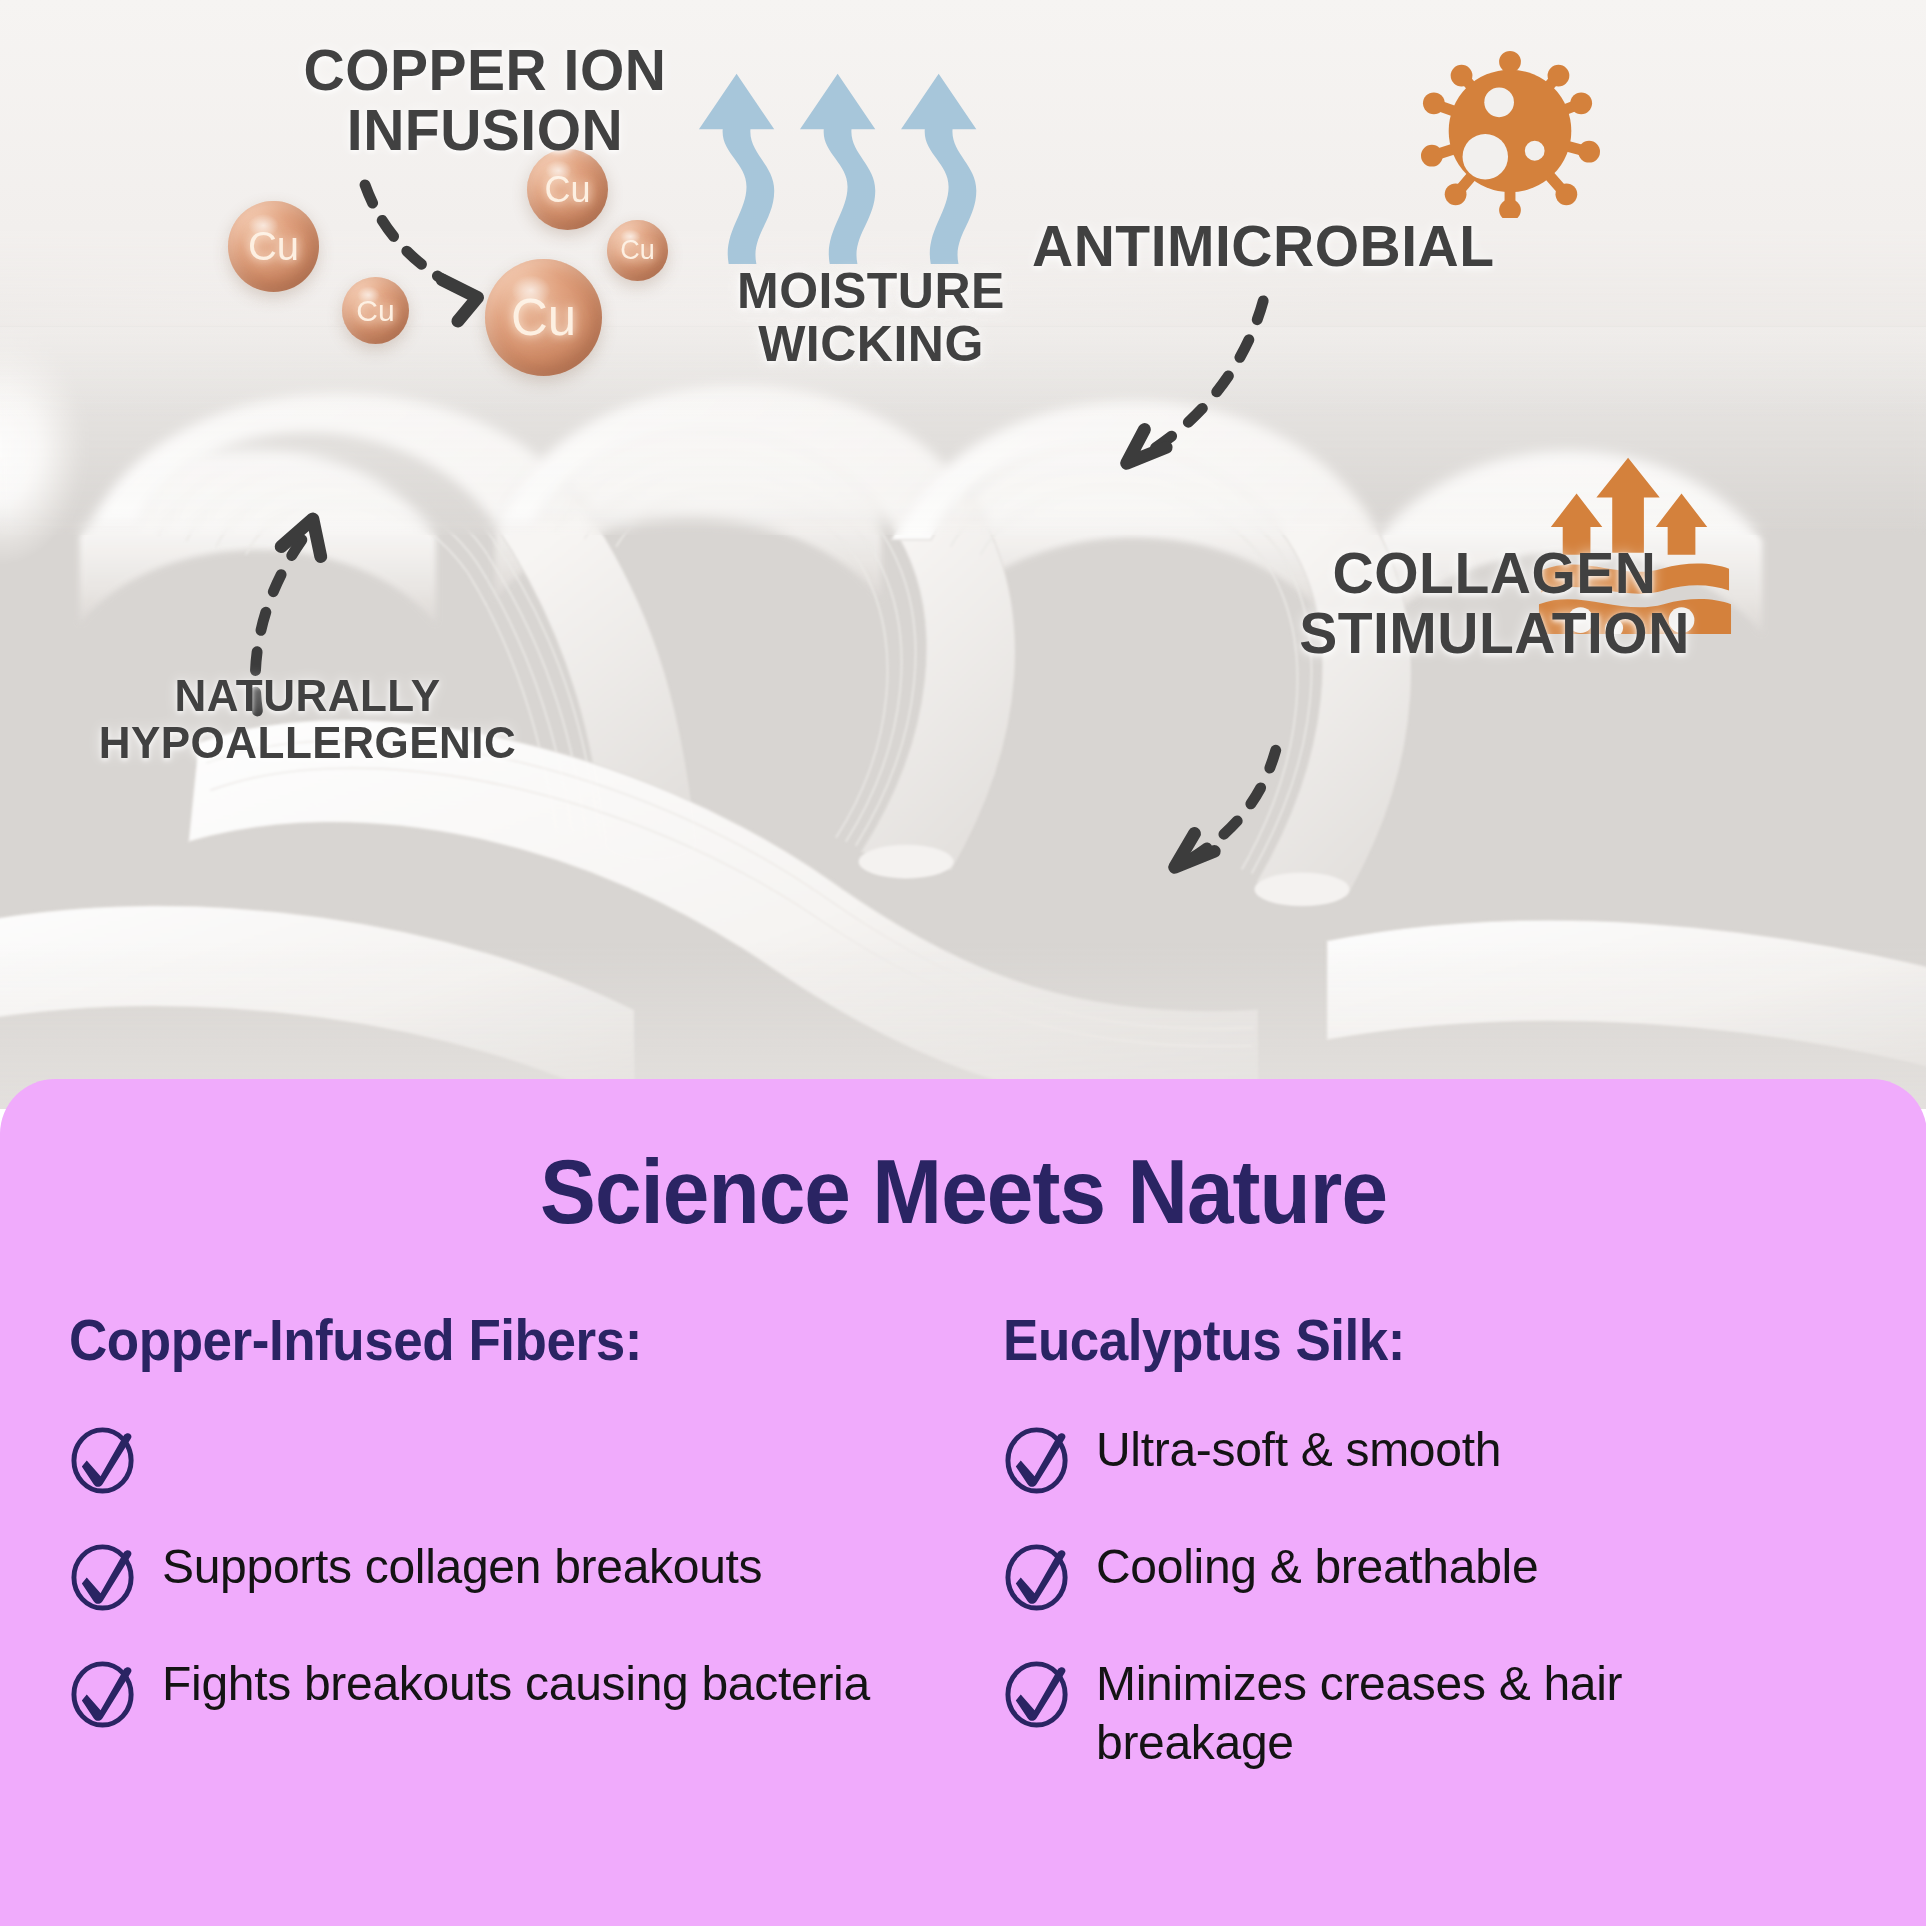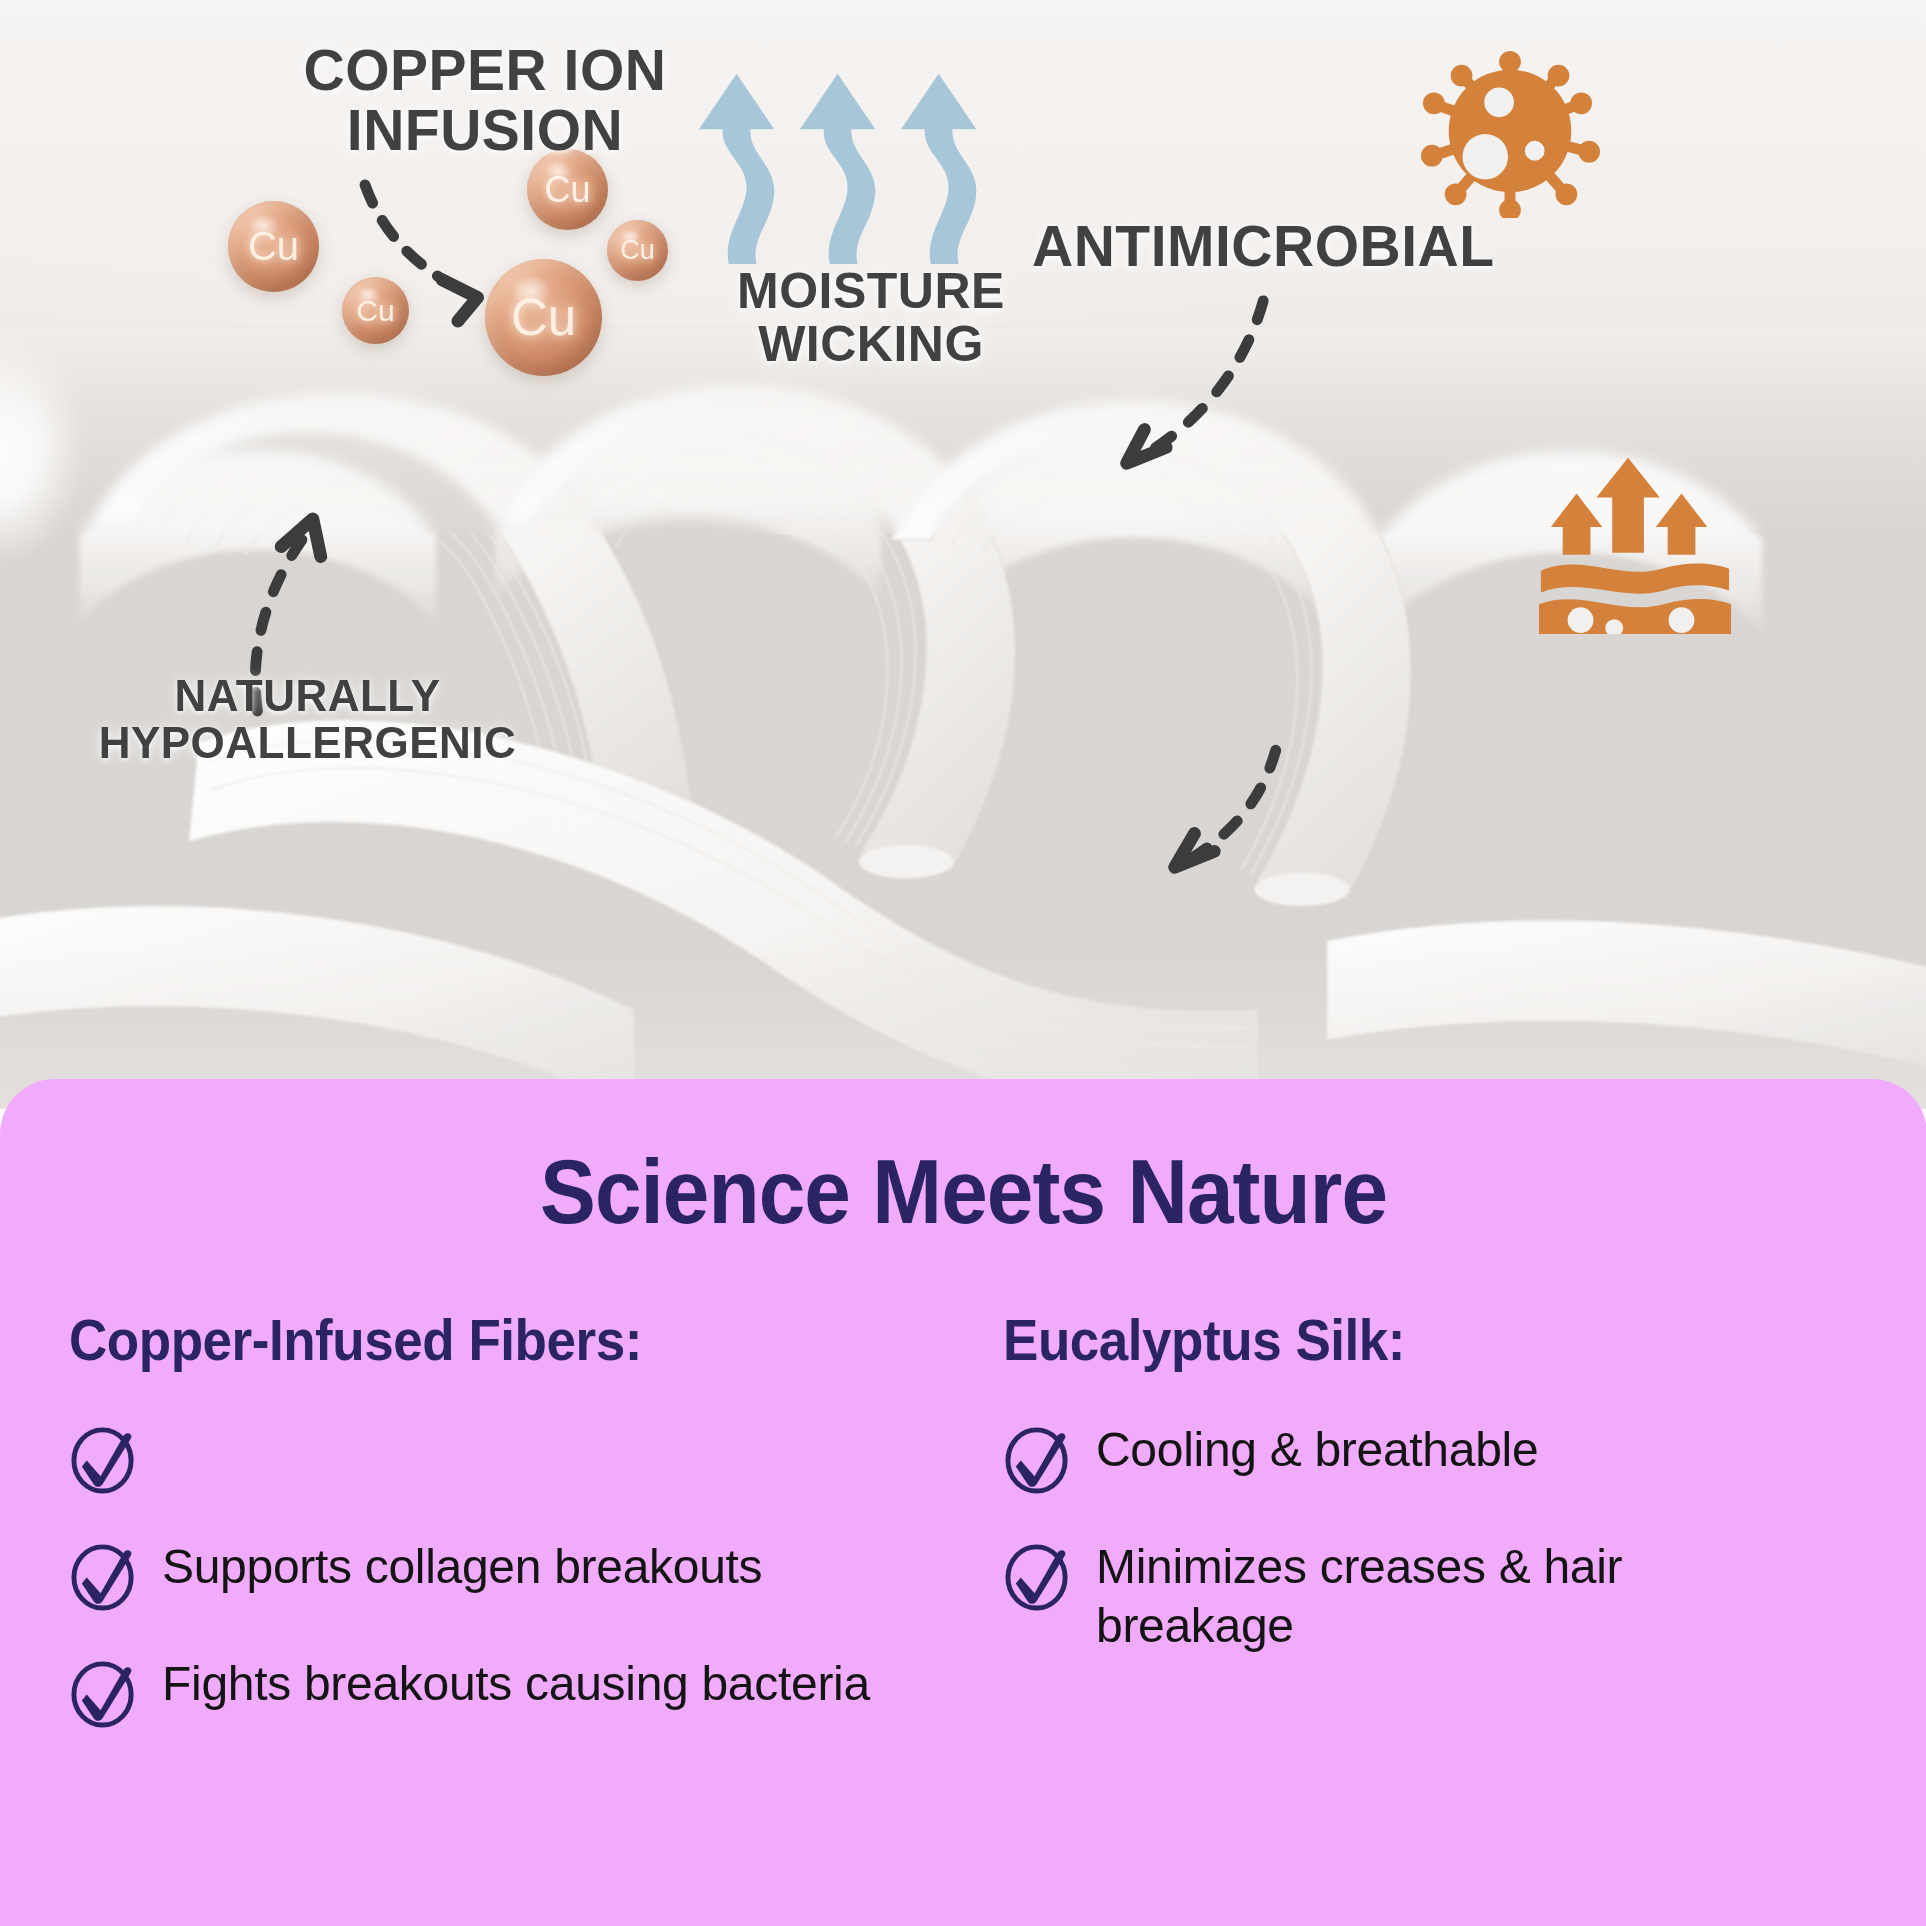--- a/index.html
+++ b/index.html
@@ -339,20 +339,22 @@
     <svg class="dash-arrow" style="left:198px;top:495px;" width="198" height="228" viewBox="0 0 200 230">
       <path d="M60 218 C 52 160, 66 98, 110 38" fill="none" stroke="#3C3C3C" stroke-width="11" stroke-linecap="round" stroke-dasharray="19 22"></path>
       <path d="M84 52 L 116 24 L 124 62" fill="none" stroke="#3C3C3C" stroke-width="13" stroke-linecap="round" stroke-linejoin="round"></path>
     </svg>
 
     <div class="photo-label" id="lbl-copper" style="white-space:pre-line;">COPPER ION
 INFUSION</div>
     <div class="photo-label" id="lbl-moist" style="white-space:pre-line;">MOISTURE
 WICKING</div>
     <div class="photo-label" id="lbl-anti" style="white-space:pre-line;">ANTIMICROBIAL</div>
+    <div class="photo-label" id="lbl-collagen" style="white-space:pre-line;">COLLAGEN
+STIMULATION</div>
     <div class="photo-label" id="lbl-hypo" style="white-space:pre-line;">NATURALLY
 HYPOALLERGENIC</div>
   </div>
 
   <div class="panel">
     <div class="panel-title">Science Meets Nature</div>
 
     <div class="cols">
 
       <div class="col">
@@ -378,20 +380,27 @@
             <ellipse cx="34" cy="38" rx="29" ry="31" fill="none" stroke="#2A2463" stroke-width="5"></ellipse>
             <path d="M18 38 L 32 54 L 56 12 C 60 8, 66 12, 62 17 L 34 62 C 31 66, 27 65, 25 62 L 13 44 Z" fill="#2A2463"></path>
           </svg>
           <div class="bullet-text">Fights breakouts causing bacteria</div>
         </div>
       </div>
 
       <div class="col col-2">
         <div class="col-head">Eucalyptus Silk:</div>
 
+        <div class="bullet">
+          <svg class="check" viewBox="0 0 72 72">
+            <ellipse cx="34" cy="38" rx="29" ry="31" fill="none" stroke="#2A2463" stroke-width="5"></ellipse>
+            <path d="M18 38 L 32 54 L 56 12 C 60 8, 66 12, 62 17 L 34 62 C 31 66, 27 65, 25 62 L 13 44 Z" fill="#2A2463"></path>
+          </svg>
+          <div class="bullet-text">Ultra-soft &amp; smooth</div>
+        </div>
 
         <div class="bullet">
           <svg class="check" viewBox="0 0 72 72">
             <ellipse cx="34" cy="38" rx="29" ry="31" fill="none" stroke="#2A2463" stroke-width="5"></ellipse>
             <path d="M18 38 L 32 54 L 56 12 C 60 8, 66 12, 62 17 L 34 62 C 31 66, 27 65, 25 62 L 13 44 Z" fill="#2A2463"></path>
           </svg>
           <div class="bullet-text">Cooling &amp; breathable</div>
         </div>
 
         <div class="bullet">

